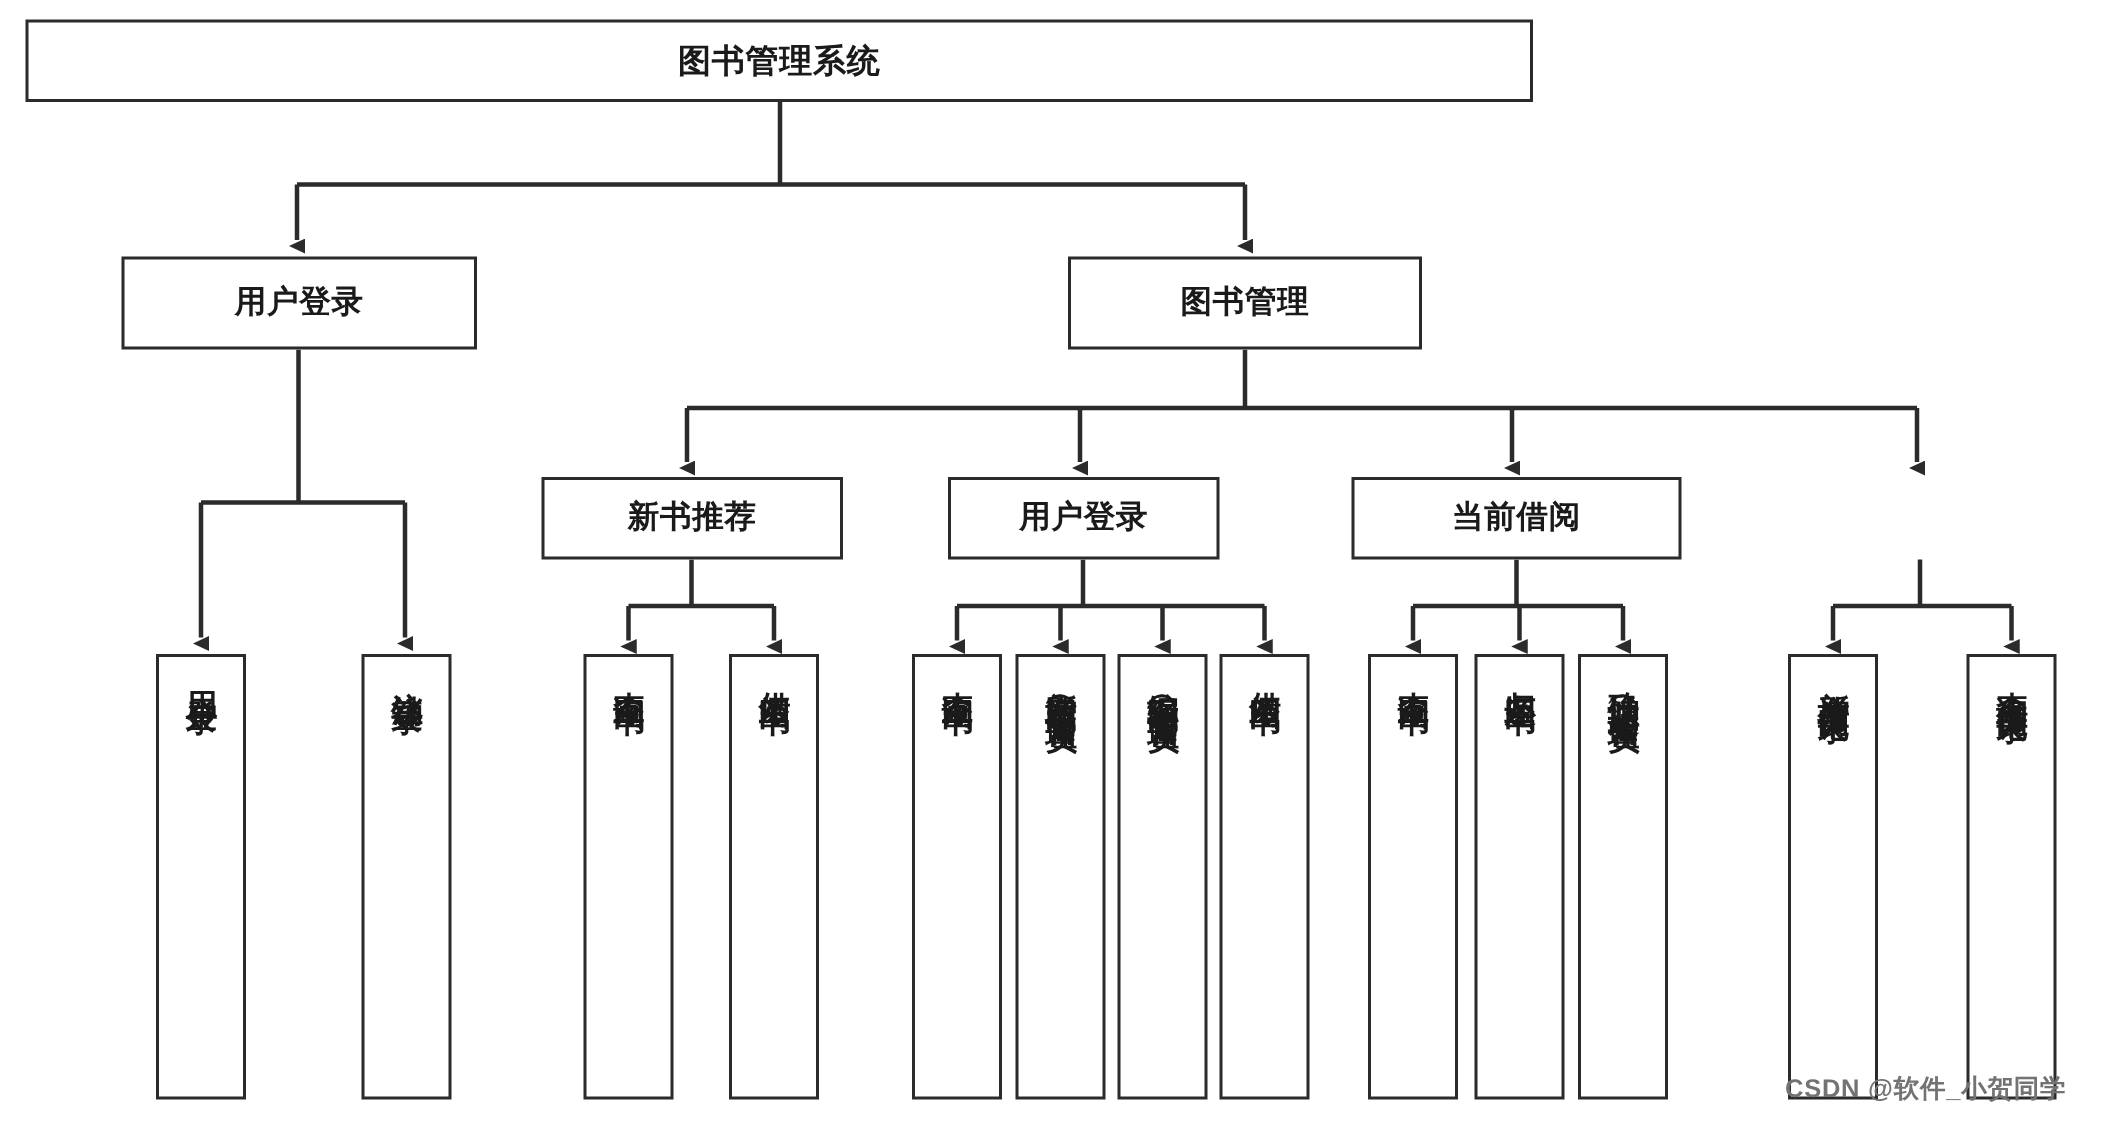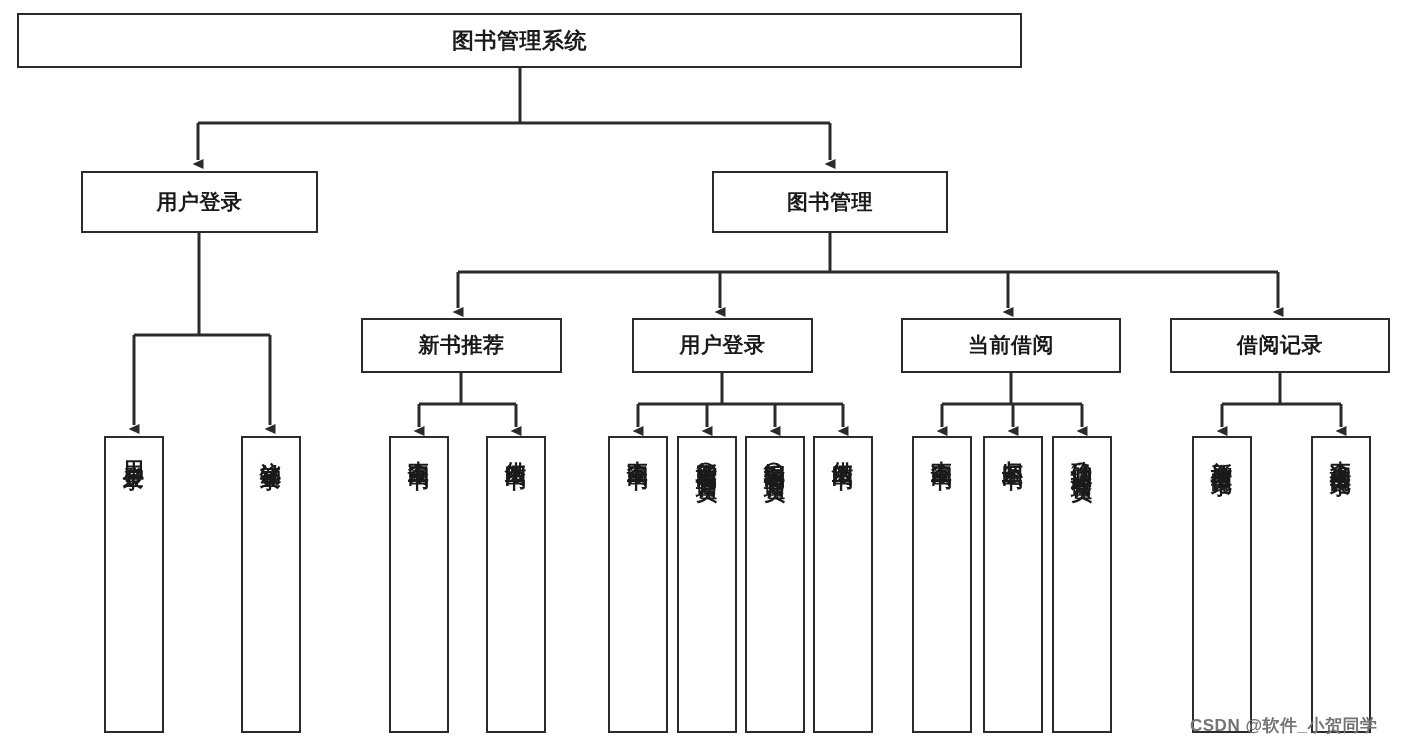--- a/index.html
+++ b/index.html
@@ -141,23 +141,20 @@
 
   <div class="node horizontal" style="left:712px; top:171px; width:236px; height:62px;">
     <span class="label">图书管理</span>
   </div>
   <div class="node horizontal" style="left:632px; top:318px; width:181px; height:55px;">
     <span class="label">用户登录</span>
   </div>
   <div class="node horizontal" style="left:901px; top:318px; width:220px; height:55px;">
     <span class="label">当前借阅</span>
   </div>
-  <div class="node horizontal" style="left:1170px; top:318px; width:220px; height:55px;">
-    <span class="label">借阅记录</span>
-  </div>
 
   <div class="node vertical" style="left:104px; top:436px; width:60px; height:297px;">
     <span class="label">用户登录</span>
   </div>
   <div class="node vertical" style="left:241px; top:436px; width:60px; height:297px;">
     <span class="label">注销登录</span>
   </div>
   <div class="node vertical" style="left:389px; top:436px; width:60px; height:297px;">
     <span class="label">查询图书</span>
   </div>

